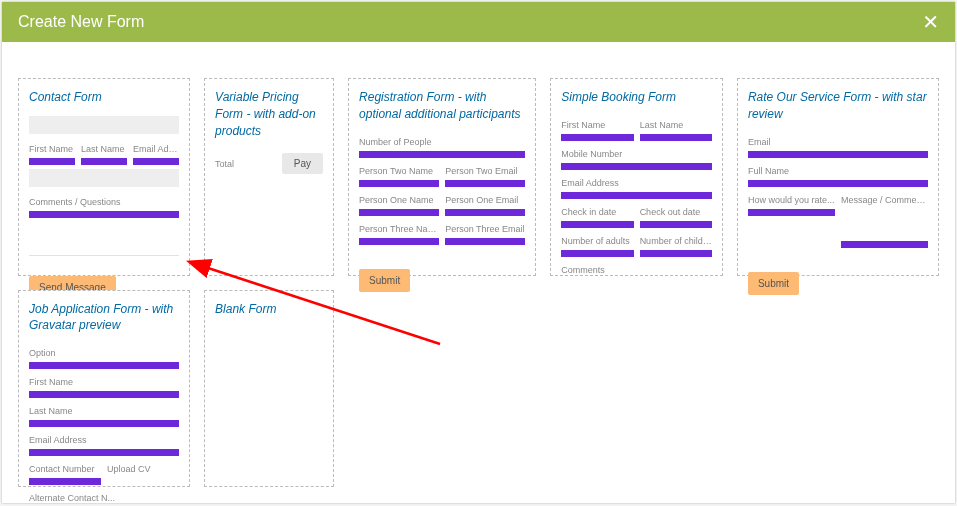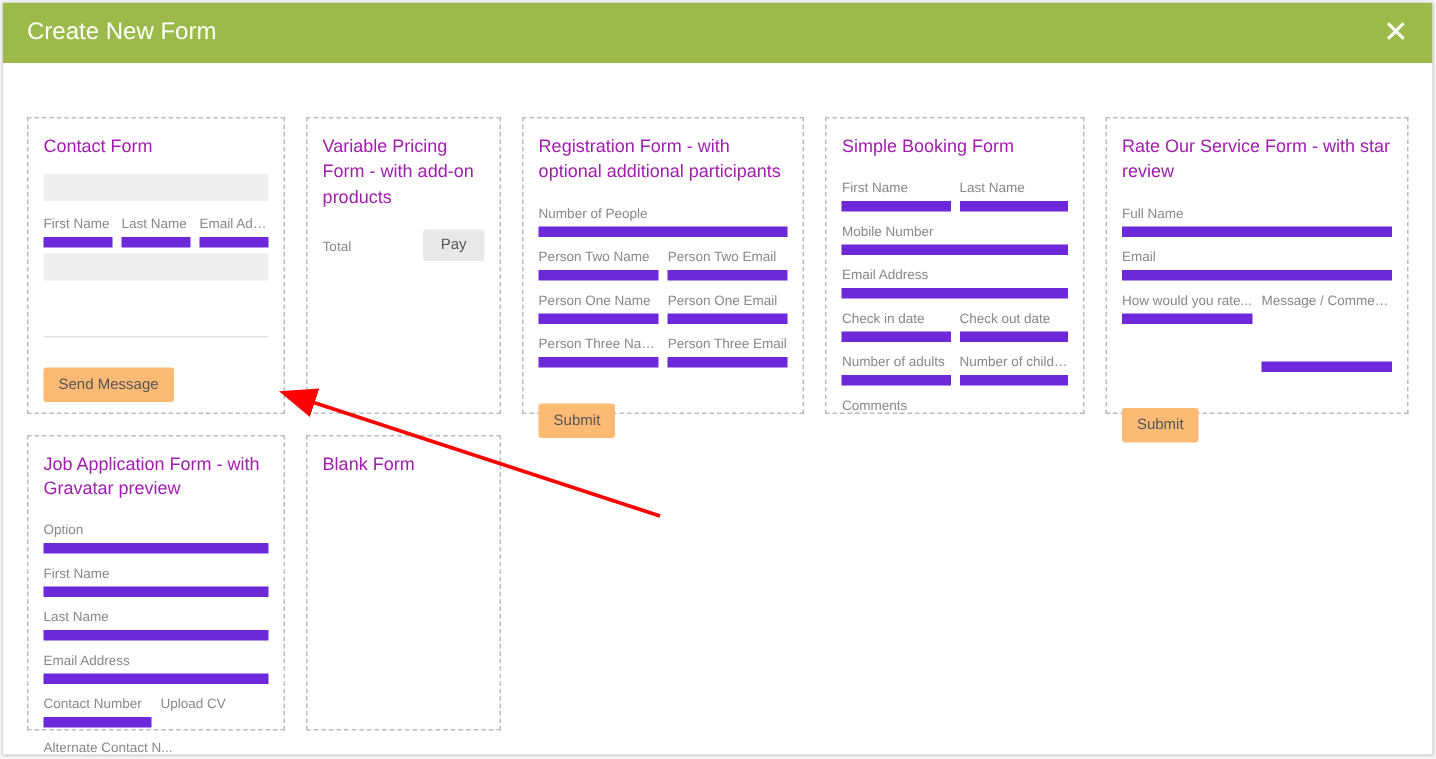--- a/index.html
+++ b/index.html
@@ -49,23 +49,24 @@
     }
     .card {
       border: 1px dashed #bbb;
       padding: 10px 10px;
       min-height: 180px;
       background: #fff;
       cursor: pointer;
     }
     .card-title {
       font-size: 12px;
-      color: #a21caf;
+      color: #0369a1;
       margin-bottom: 10px;
       line-height: 1.4;
+      font-style: italic;
     }
     .field {
       border-bottom: 7px solid #6d28d9;
       font-size: 9px;
       color: #888;
       padding: 4px 0 4px 0;
       margin-bottom: 4px;
       white-space: nowrap;
       overflow: hidden;
       text-overflow: ellipsis;
@@ -146,20 +147,21 @@
 
     <div class="card">
       <div class="card-title">Contact Form</div>
       <div class="field-block"></div>
       <div class="row3">
         <div class="field">First Name</div>
         <div class="field">Last Name</div>
         <div class="field">Email Addr...</div>
       </div>
       <div class="field-block"></div>
+      <div class="field">Comments / Questions</div>
       <div class="comments-area"></div>
       <button class="btn">Send Message</button>
     </div>
 
     <div class="card">
       <div class="card-title">Variable Pricing Form - with add-on products</div>
       <div class="total-row">
         <span>Total</span>
         <button class="pay-btn">Pay</button>
       </div>
@@ -197,22 +199,22 @@
       </div>
       <div class="row2">
         <div class="field">Number of adults</div>
         <div class="field">Number of children</div>
       </div>
       <div class="field" style="border:none">Comments</div>
     </div>
 
     <div class="card">
       <div class="card-title">Rate Our Service Form - with star review</div>
+      <div class="field">Email</div>
       <div class="field">Full Name</div>
-      <div class="field">Email</div>
       <div class="row2">
         <div class="field">How would you rate...</div>
         <div class="field" style="border:none">Message / Comments</div>
       </div>
       <div class="row2">
         <div></div>
         <div class="field" style="min-height:28px"></div>
       </div>
       <button class="btn">Submit</button>
     </div>

